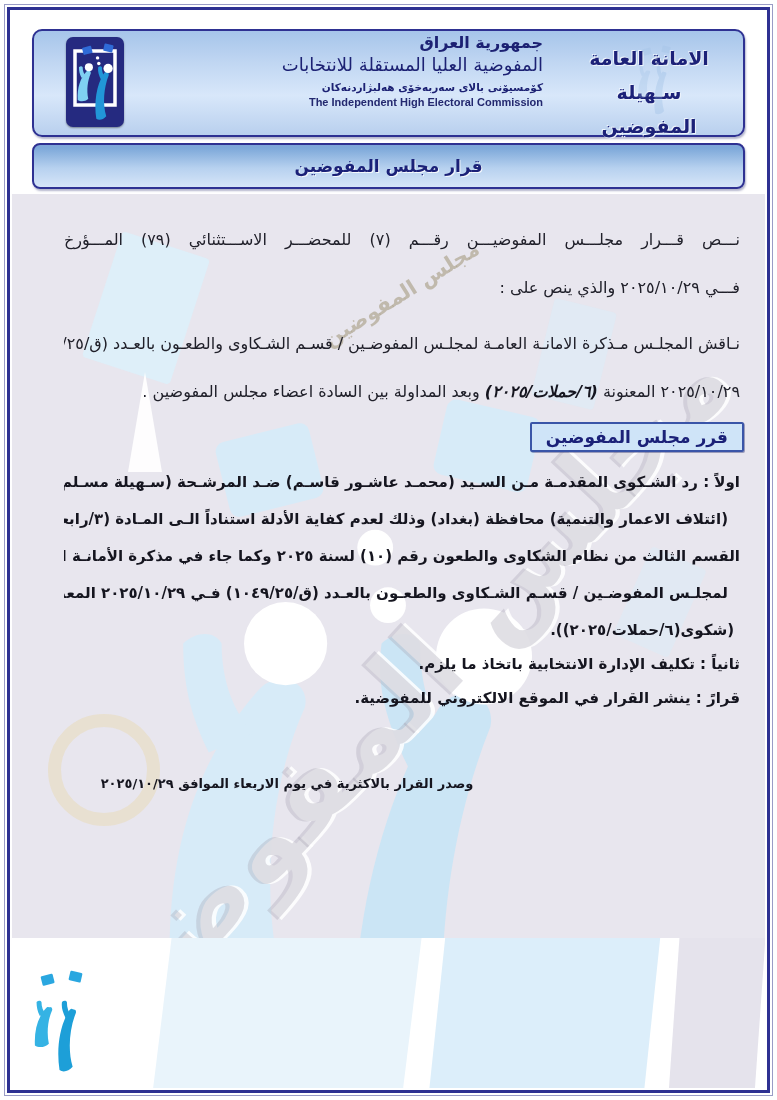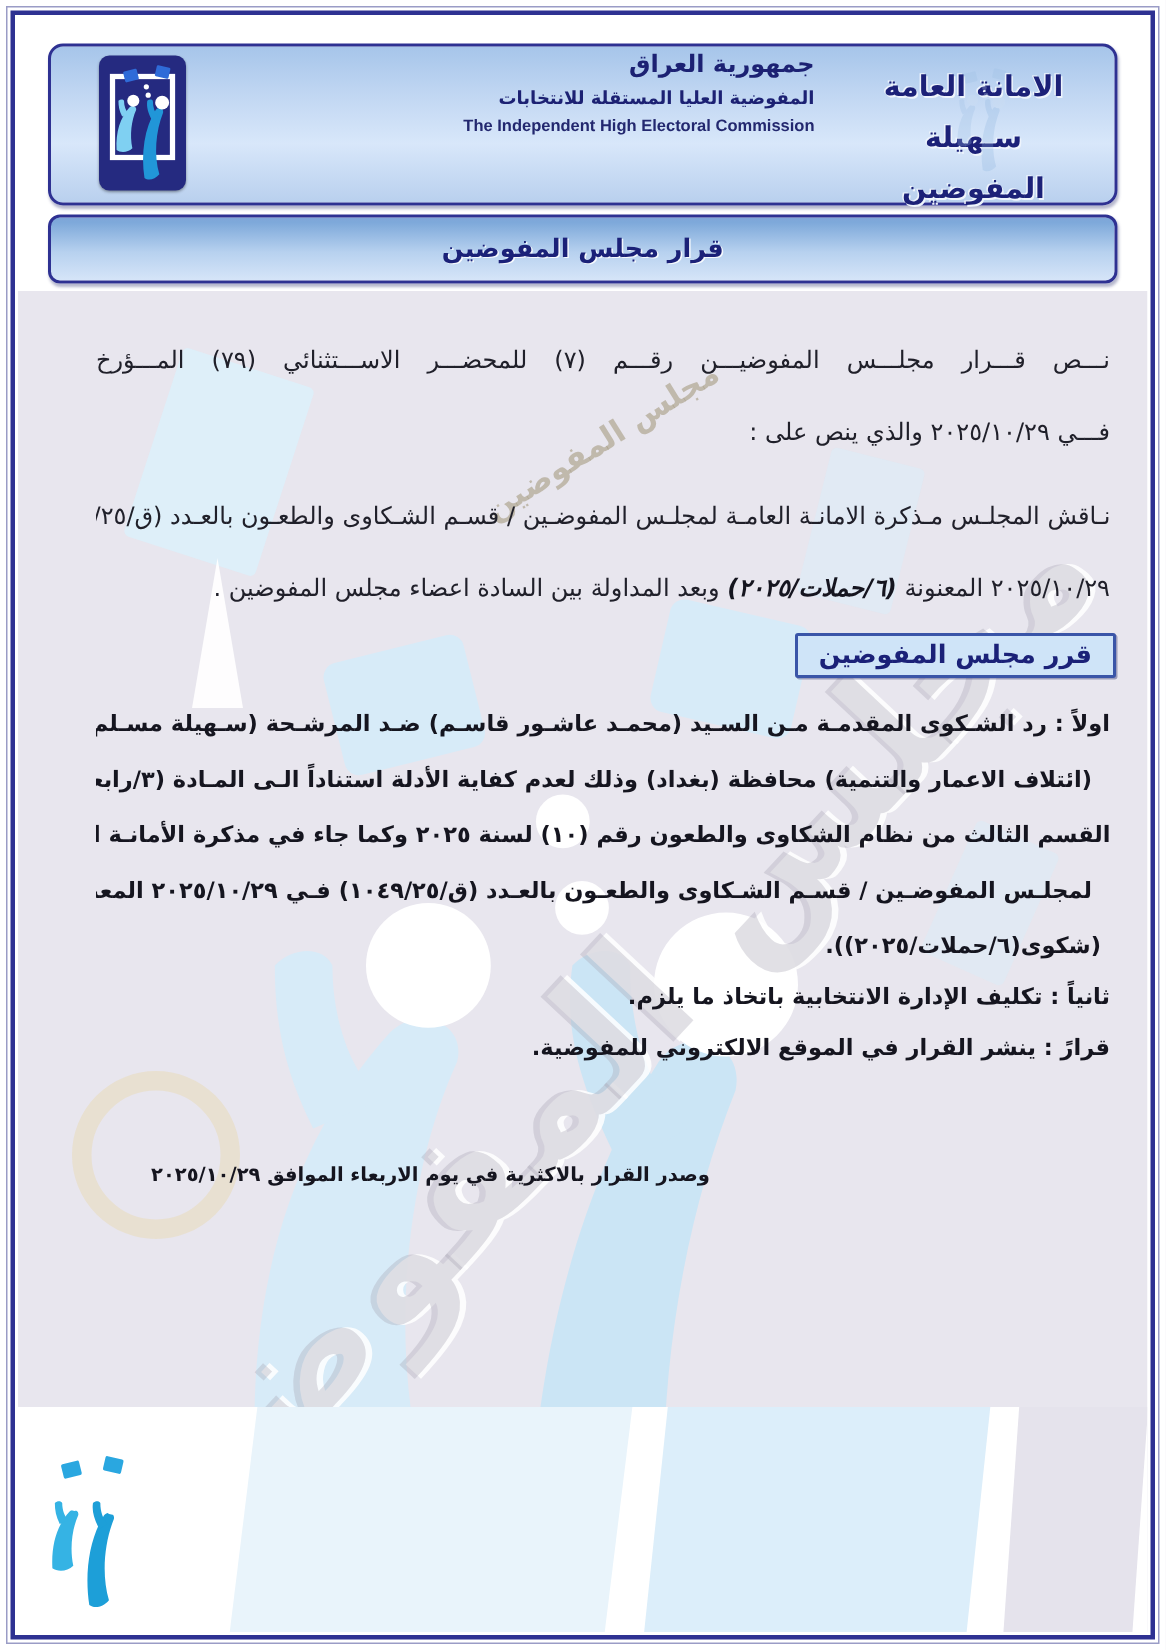--- a/index.html
+++ b/index.html
@@ -10,21 +10,21 @@
   .inner{position:absolute;inset:12px;background:#ffffff;overflow:hidden;}
 
   
   .header-panel{position:relative;margin:17px 20px 0 20px;height:104px;border:2px solid #2e3192;
     border-radius:10px;background:linear-gradient(180deg,#a6c5ea 0%,#c0d6f2 30%,#d8e7fa 62%,#b9d0ee 100%);
     box-shadow:1px 2px 2px rgba(40,45,110,.35);}
   .logo-box{position:absolute;right:auto;left:32px;top:6px;width:58px;height:90px;background:#252a80;
     border-radius:7px;box-shadow:0 1px 2px rgba(0,0,0,.4);}
   .header-center{position:absolute;left:170px;right:200px;top:2px;text-align:right;direction:rtl;color:#1c2173;}
   .hc-1{font-size:16px;font-weight:bold;line-height:20px;}
-  .hc-2{font-size:12px;font-weight:bold;line-height:24px;}
+  .hc-2{font-size:18px;font-weight:normal;line-height:24px;}
   .hc-3{font-size:10.5px;font-weight:bold;line-height:16px;margin-top:2px;}
   .hc-4{font-size:11px;font-weight:bold;line-height:14px;font-family:"Liberation Sans",sans-serif;color:#23286f;}
   .header-right{position:absolute;right:14px;top:10px;width:160px;text-align:center;direction:rtl;}
   .hr-line{font-size:19px;font-weight:bold;color:#1c2178;line-height:34px;
     text-shadow:1px 1px 0 #eef4fc,-1px -1px 0 #eef4fc;}
   .header-right .wm-mini{position:absolute;right:48px;top:4px;opacity:.28;}
 
   
   .title-banner{position:relative;margin:6px 20px 0 20px;height:42px;border:2px solid #2e3192;border-radius:8px;
     background:linear-gradient(180deg,#7fa6d8 0%,#7ea9da 8%,#b7d1ef 55%,#d6e5f8 100%);
@@ -97,20 +97,21 @@
     <div class="header-panel">
       <div class="logo-box">
         <svg width="58" height="90" viewBox="0 0 58 90" style="--f1:#7fd0f2;--f2:#2196d8;--head:#ffffff;--ballot:#2f6bd8;--dot:#ffffff;">
           <rect x="9" y="14" width="40" height="54" fill="none" stroke="#ffffff" stroke-width="3.5"></rect>
           <use href="#figsym" transform="translate(8,6) scale(0.62)"></use>
         </svg>
       </div>
       <div class="header-center">
         <div class="hc-1">جمهورية العراق</div>
         <div class="hc-2">المفوضية العليا المستقلة للانتخابات</div>
+        <div class="hc-3">کۆمسیۆنی بالای سەربەخۆی هەلبژاردنەکان</div>
         <div class="hc-4">The Independent High Electoral Commission</div>
       </div>
       <div class="header-right">
         <span class="wm-mini">
           <svg width="46" height="76" viewBox="0 0 46 76" style="--f1:#9dbfe4;--f2:#8fb6e0;--head:#cfe0f2;--ballot:#9dbfe4;--dot:#cfe0f2;">
             <use href="#figsym" transform="scale(0.56)"></use>
           </svg>
         </span>
         <div class="hr-line">الامانة العامة</div>
         <div class="hr-line">سـهيلة المفوضين</div>

